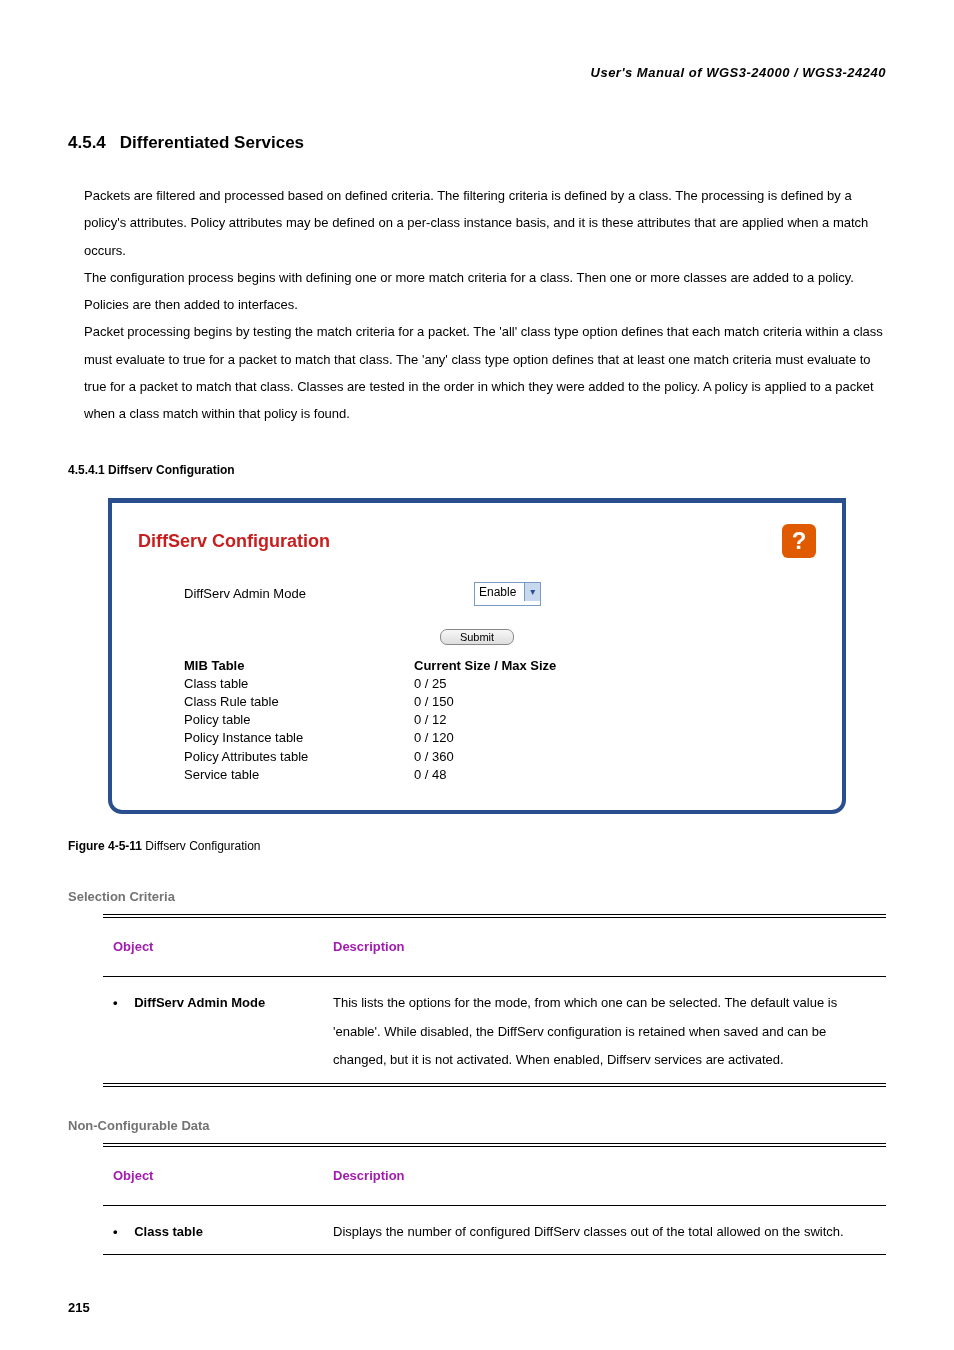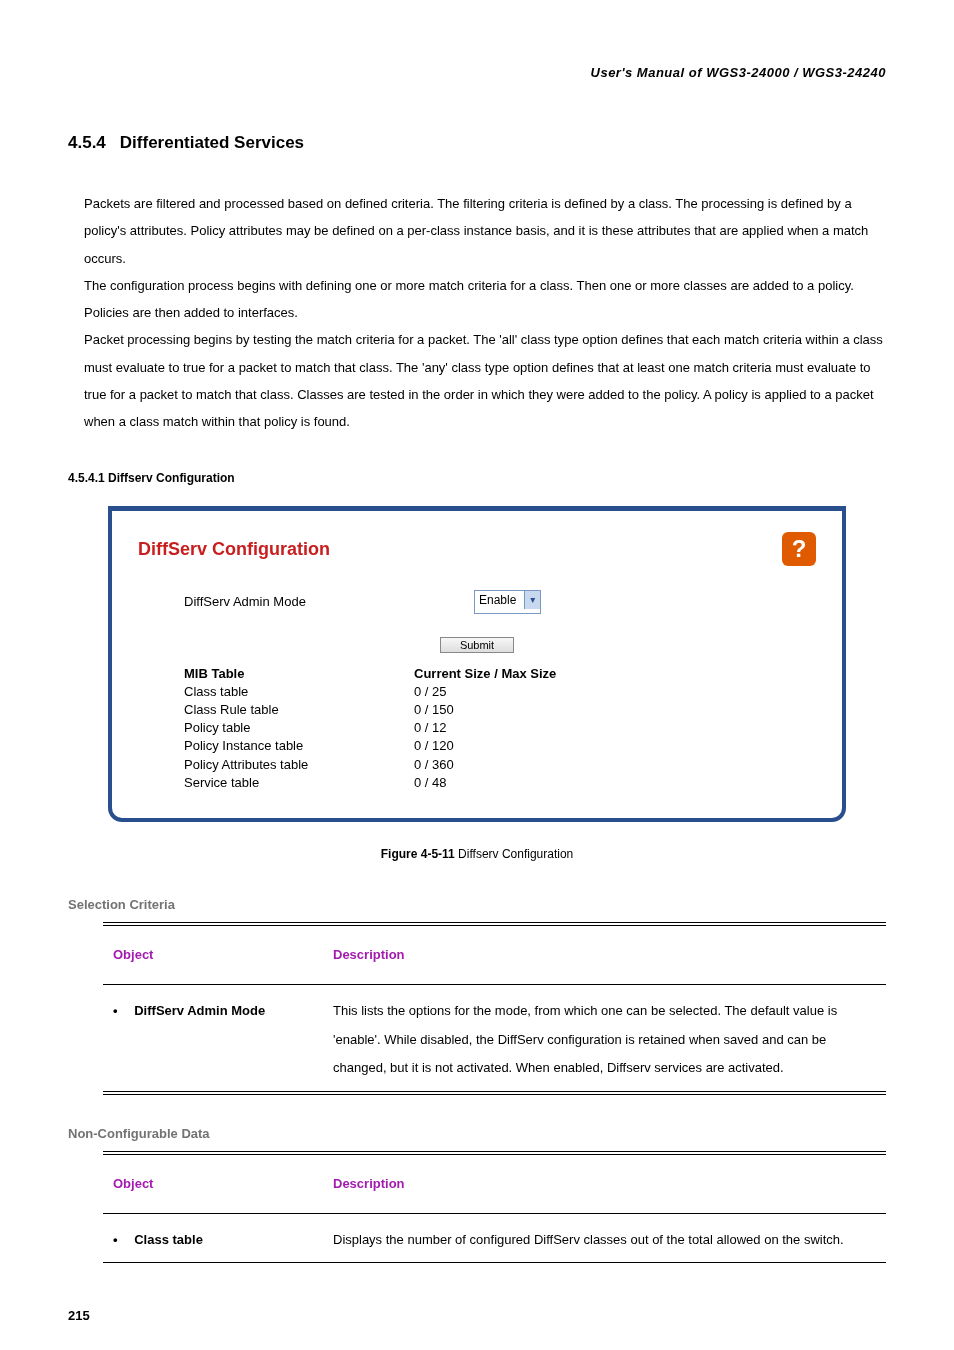--- a/index.html
+++ b/index.html
@@ -17,21 +17,21 @@
     font-weight: bold;
     font-style: italic;
     text-align: right;
     font-size: 13px;
     margin-bottom: 40px;
     letter-spacing: 0.5px;
   }
   h2.section {
     font-size: 17px;
     font-weight: bold;
-    margin: 0 0 30px 0;
+    margin: 0 0 22px 0;
   }
   h2.section .num { margin-right: 14px; }
   p.body { margin: 0 0 0 16px; line-height: 2.1; }
   h3.subhead {
     font-size: 12px;
     font-weight: bold;
     margin: 30px 0 16px 0;
   }
 
   
@@ -101,35 +101,34 @@
   .submit-row {
     margin: 22px 0 12px 0;
     display: flex;
     justify-content: center;
   }
   .submit-btn {
     font-size: 11px;
     padding: 1px 19px;
     background: linear-gradient(#f7f7f7,#dedede);
     border: 1px solid #888;
-    border-radius: 0;
+    border-radius: 7px;
     cursor: pointer;
   }
   .mib-grid {
     margin-left: 46px;
     display: grid;
     grid-template-columns: 230px 230px;
     row-gap: 0;
     font-size: 13px;
     line-height: 1.4;
   }
   .mib-grid .hd { font-weight: bold; }
 
   .fig-caption {
-    text-align: center;
     font-size: 12px;
     margin: 20px 0 26px 0;
   }
   .fig-caption b { font-weight: bold; }
 
   .sec-label {
     font-weight: bold;
     color: #737373;
     font-size: 13px;
     margin: 0 0 4px 0;

